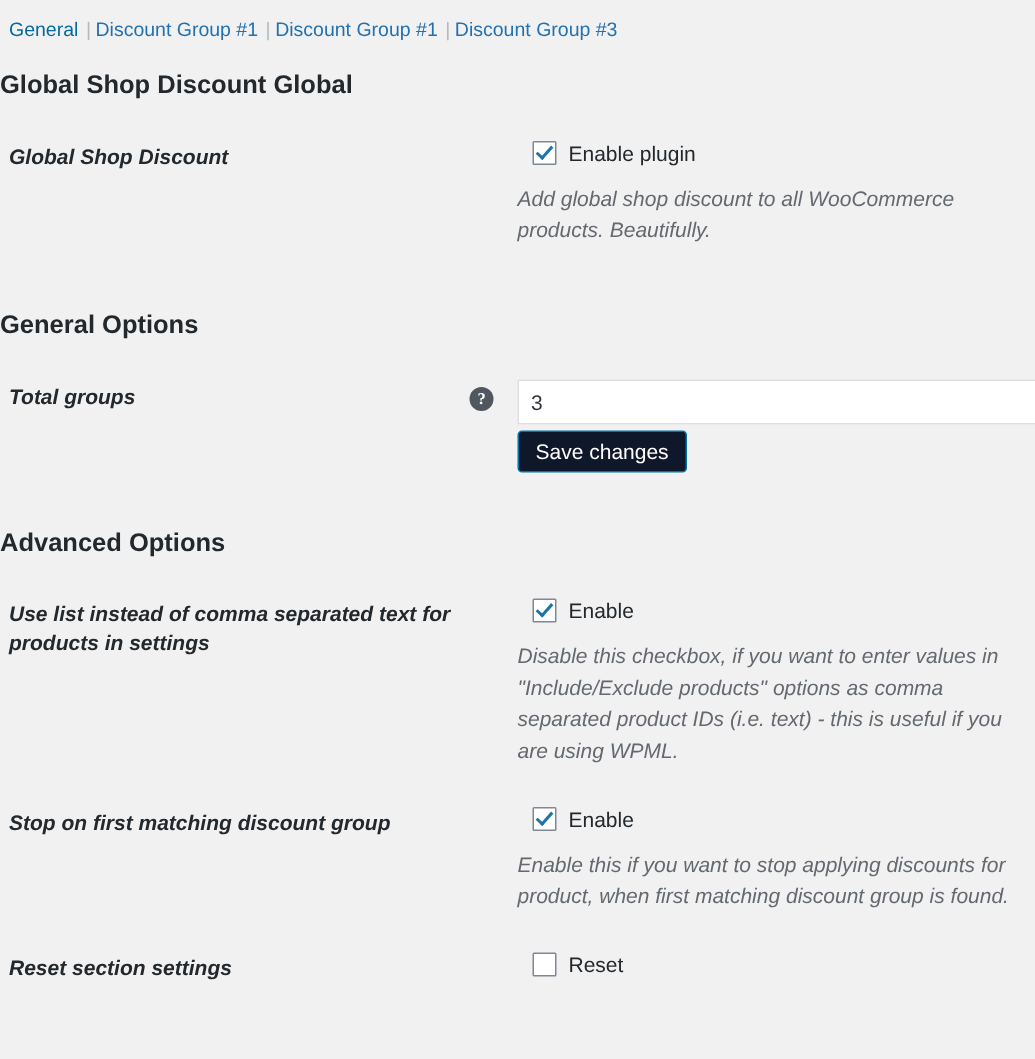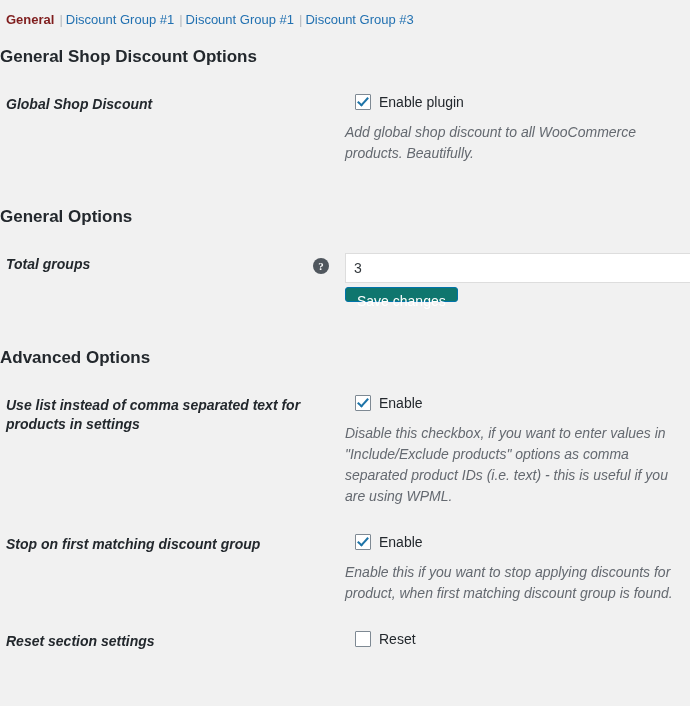--- a/index.html
+++ b/index.html
@@ -20,22 +20,22 @@
     padding: 10px 0 0 6px;
     font-size: 13px;
     line-height: 18px;
     white-space: nowrap;
   }
   .subsubsub .nav-item {
     display: inline-block;
     vertical-align: middle;
   }
   .nav-current {
-    color: #7f1d1d;
-    font-weight: 700;
+    color: #0369a1;
+    font-weight: 400;
   }
   .nav-link {
     color: #2271b1;
     text-decoration: none;
     cursor: pointer;
   }
   .nav-sep {
     display: inline-block;
     color: #b4b9be;
     padding: 0 3px 0 5px;
@@ -160,28 +160,28 @@
     font-size: 14px;
     padding: 0 8px;
     border-radius: 0;
     outline: none;
     display: block;
   }
 
   
   .button-primary {
     display: inline-block;
-    background: #0f766e;
+    background: #0f172a;
     border: 1px solid #0073aa;
     border-radius: 3px;
     color: #fff;
     font-family: "Liberation Sans", sans-serif;
     font-size: 14px;
     line-height: 26px;
-    height: 15px;
+    height: 28px;
     padding: 0 11px;
     margin-top: 4px;
     cursor: pointer;
     box-sizing: border-box;
   }
   .wrap { padding: 0 0 0 0; }
 </style>
 </head>
 <body>
 
@@ -189,21 +189,21 @@
 
   <div class="subsubsub">
     <span class="nav-item nav-current">General</span><span class="nav-sep">|</span><span class="nav-item nav-link">Discount Group #1</span><span class="nav-sep">|</span><span class="nav-item nav-link">Discount Group #1</span><span class="nav-sep">|</span><span class="nav-item nav-link">Discount Group #3</span>
   </div>
 
   <table class="form-table">
     <tbody>
 
       <tr>
         <td colspan="2" class="section-head-row" style="padding-top:18px;">
-          <h2 class="section-title">General Shop Discount Options</h2>
+          <h2 class="section-title">Global Shop Discount Global</h2>
         </td>
       </tr>
       <tr>
         <th>
           <span class="row-label-text">Global Shop Discount</span>
         </th>
         <td>
           <div class="cb-line">
             <span class="cb checked"></span>
             <span class="cb-label">Enable plugin</span>

